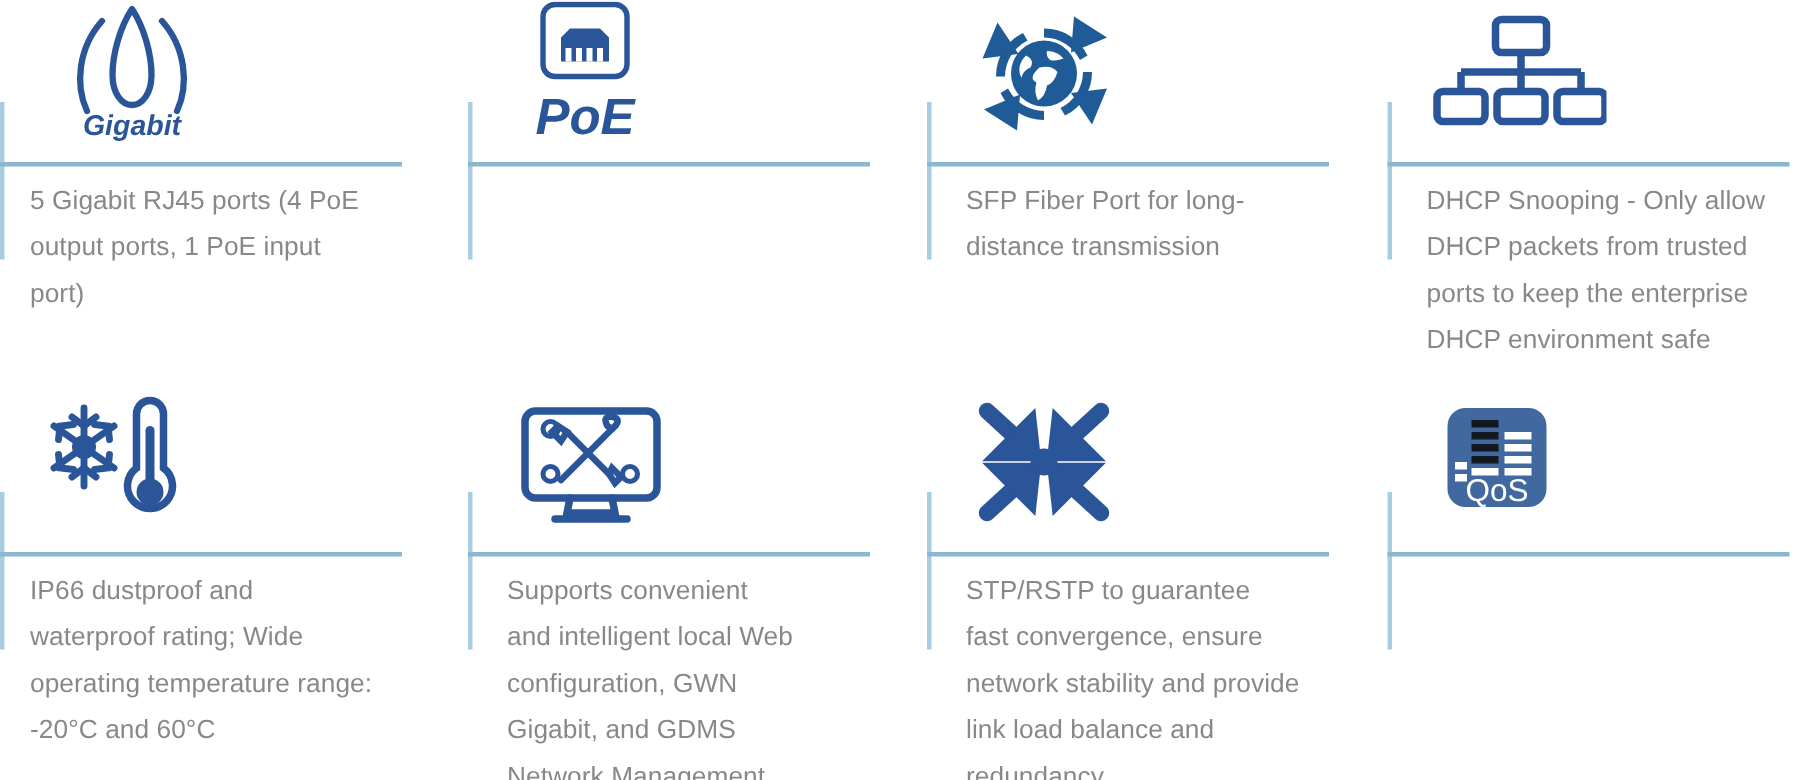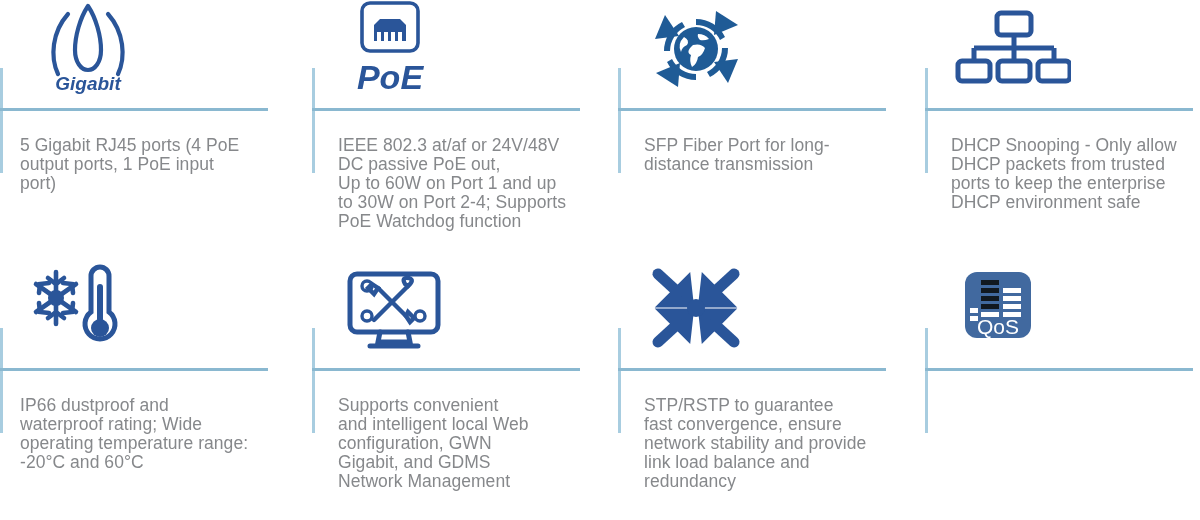--- a/index.html
+++ b/index.html
@@ -70,25 +70,25 @@
     width: 130px;
     height: 96px;
     display: flex;
     align-items: center;
     justify-content: flex-start;
   }
   .icon-wrap svg { display: block; }
 
   .feature-text {
     position: absolute;
-    top: 136px;
+    top: 118px;
     left: 20px;
     right: 6px;
     font-size: 17.5px;
-    line-height: 19px;
+    line-height: 31px;
     color: #86888b;
     white-space: pre-line;
     letter-spacing: 0.05px;
   }
   .feature-cell.c2 .feature-text,
   .feature-cell.c3 .feature-text,
   .feature-cell.c4 .feature-text { left: 26px; }
 </style>
 </head>
 <body>
@@ -124,25 +124,20 @@
           <path d="M34 40 L34 24 L40 18 L60 18 L66 24 L66 40 Z" fill="#2a5599"></path>
           <g fill="#ffffff">
             <rect x="37" y="31" width="4" height="9"></rect>
             <rect x="44" y="31" width="4" height="9"></rect>
             <rect x="51" y="31" width="4" height="9"></rect>
             <rect x="58" y="31" width="4" height="9"></rect>
           </g>
           <text x="50" y="88" fill="#2a5599" font-family="'Liberation Sans', sans-serif" font-size="34" font-weight="bold" font-style="italic" text-anchor="middle" stroke="#ffffff" stroke-width="1" paint-order="stroke">PoE</text>
         </svg>
       </div>
-      <div class="feature-text">IEEE 802.3 at/af or 24V/48V
-DC passive PoE out,
-Up to 60W on Port 1 and up
-to 30W on Port 2-4; Supports
-PoE Watchdog function</div>
     </div>
 
     <div class="feature-cell c3">
       <div class="v-rule"></div>
       <div class="h-rule"></div>
       <div class="icon-wrap">
         <svg width="100" height="94" viewBox="0 0 100 94">
           <g fill="#1f5b96">
             <path d="M50 18 A32 32 0 0 1 79 36 L74 39 A27 27 0 0 0 50 24 Z"></path>
             <path d="M82 47 A32 32 0 0 1 64 76 L61 71 A27 27 0 0 0 76 47 Z"></path>

